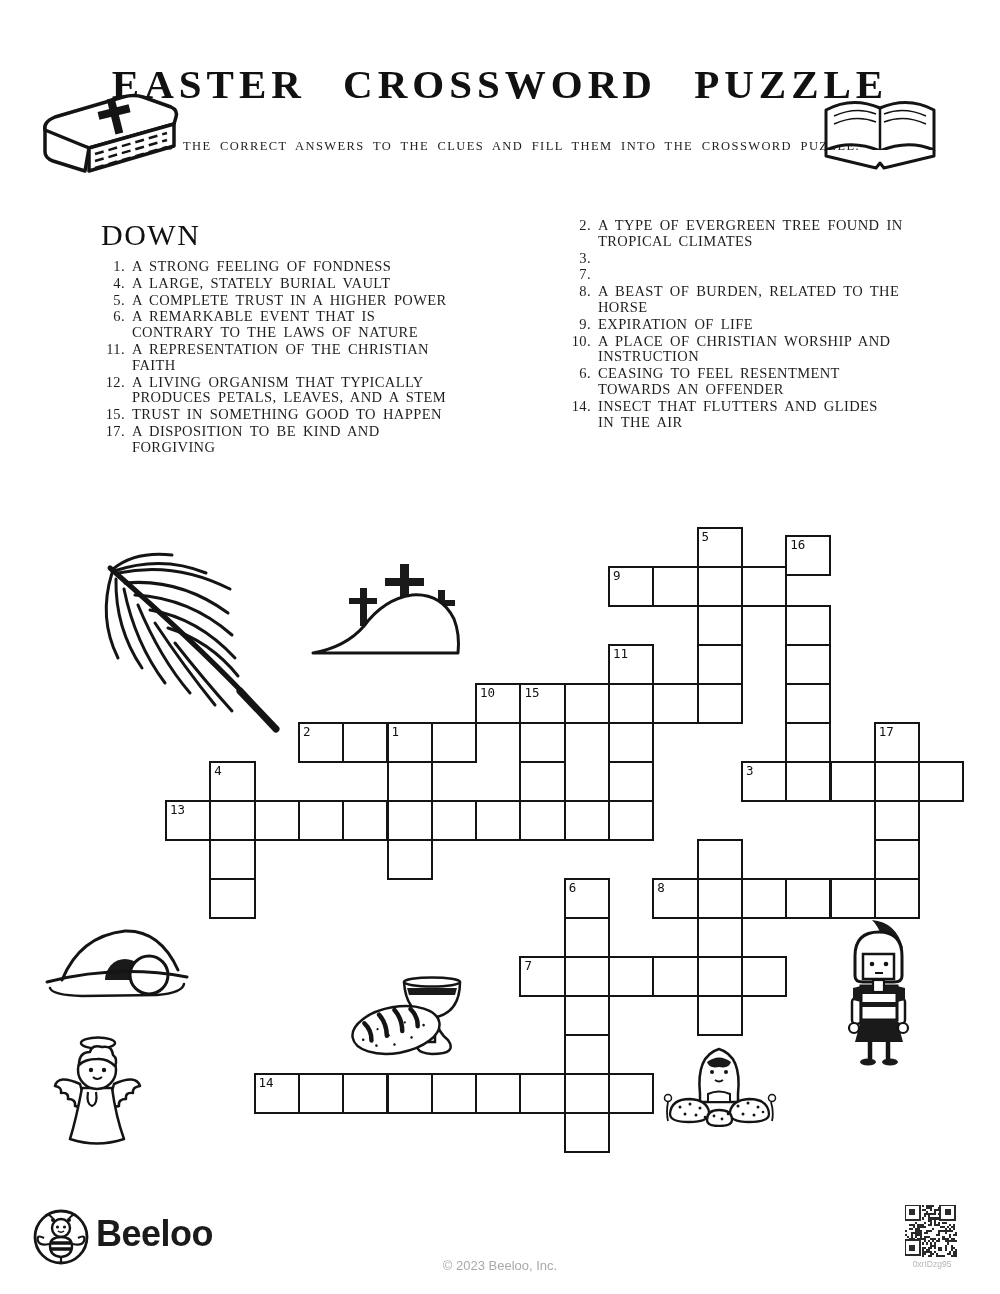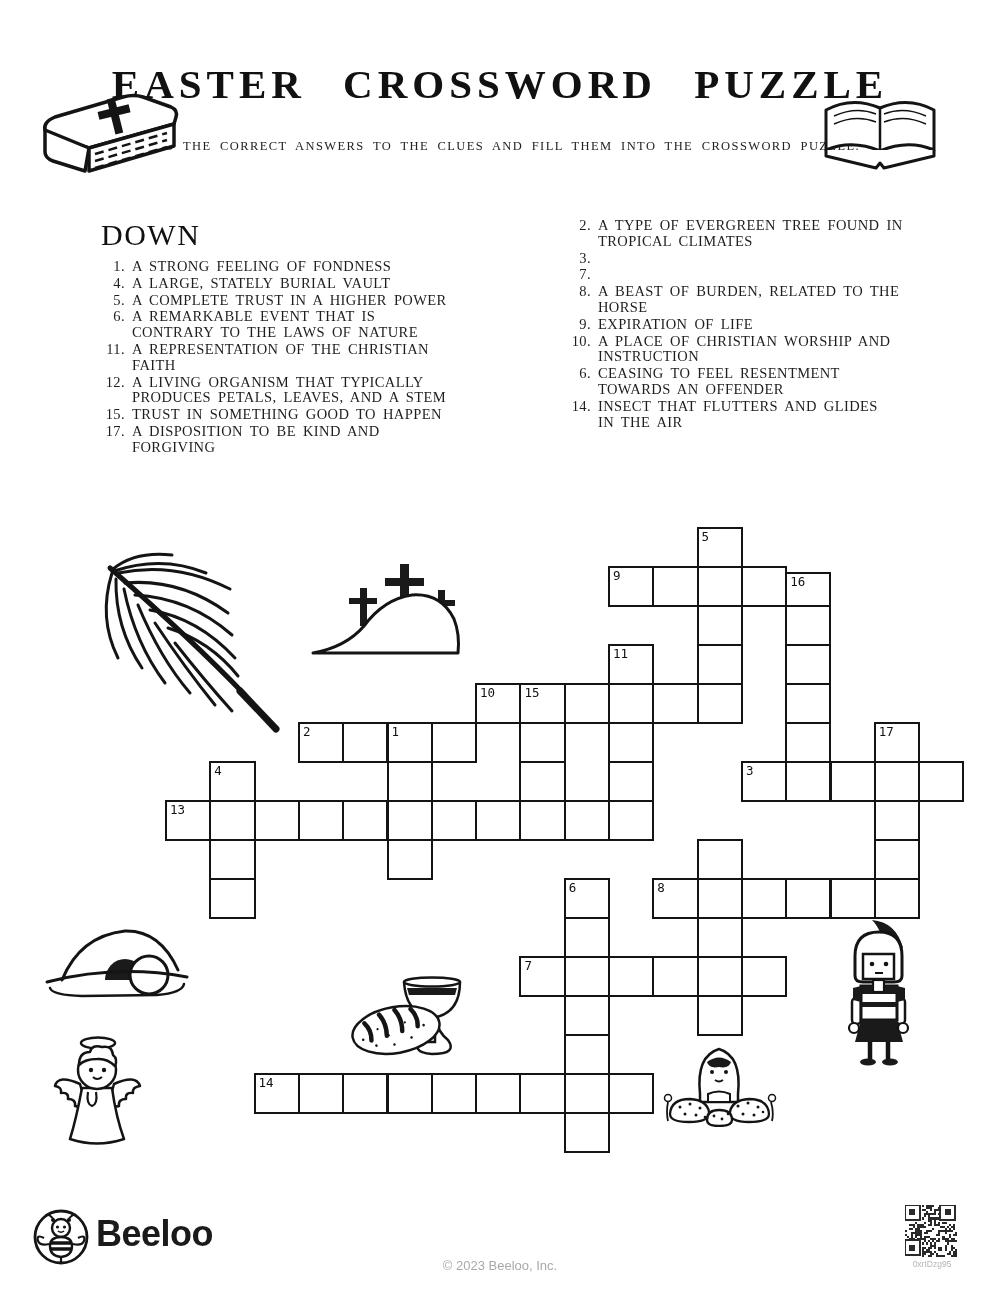--- a/index.html
+++ b/index.html
@@ -166,21 +166,21 @@
   </div>
   </div>
 
   <div class="grid" id="grid">
       <div class="cell" style="left: 608px; top: 566px;">
         <span class="cellnum">9</span>
       </div>
       <div class="cell" style="left: 652.3px; top: 566px;"></div>
       <div class="cell" style="left: 696.6px; top: 566px;"></div>
       <div class="cell" style="left: 740.9px; top: 566px;"></div>
-      <div class="cell" style="left: 785.2px; top: 572px; padding-left: 12px;">
+      <div class="cell" style="left: 785.2px; top: 535px; padding-left: 12px;">
         <span class="cellnum">16</span>
       </div>
       <div class="cell" style="left: 785.2px; top: 605px;"></div>
       <div class="cell" style="left: 785.2px; top: 644px;"></div>
       <div class="cell" style="left: 785.2px; top: 683px;"></div>
       <div class="cell" style="left: 785.2px; top: 722px;"></div>
       <div class="cell" style="left: 785.2px; top: 761px;"></div>
       <div class="cell" style="left: 696.6px; top: 527px;">
         <span class="cellnum">5</span>
       </div>

